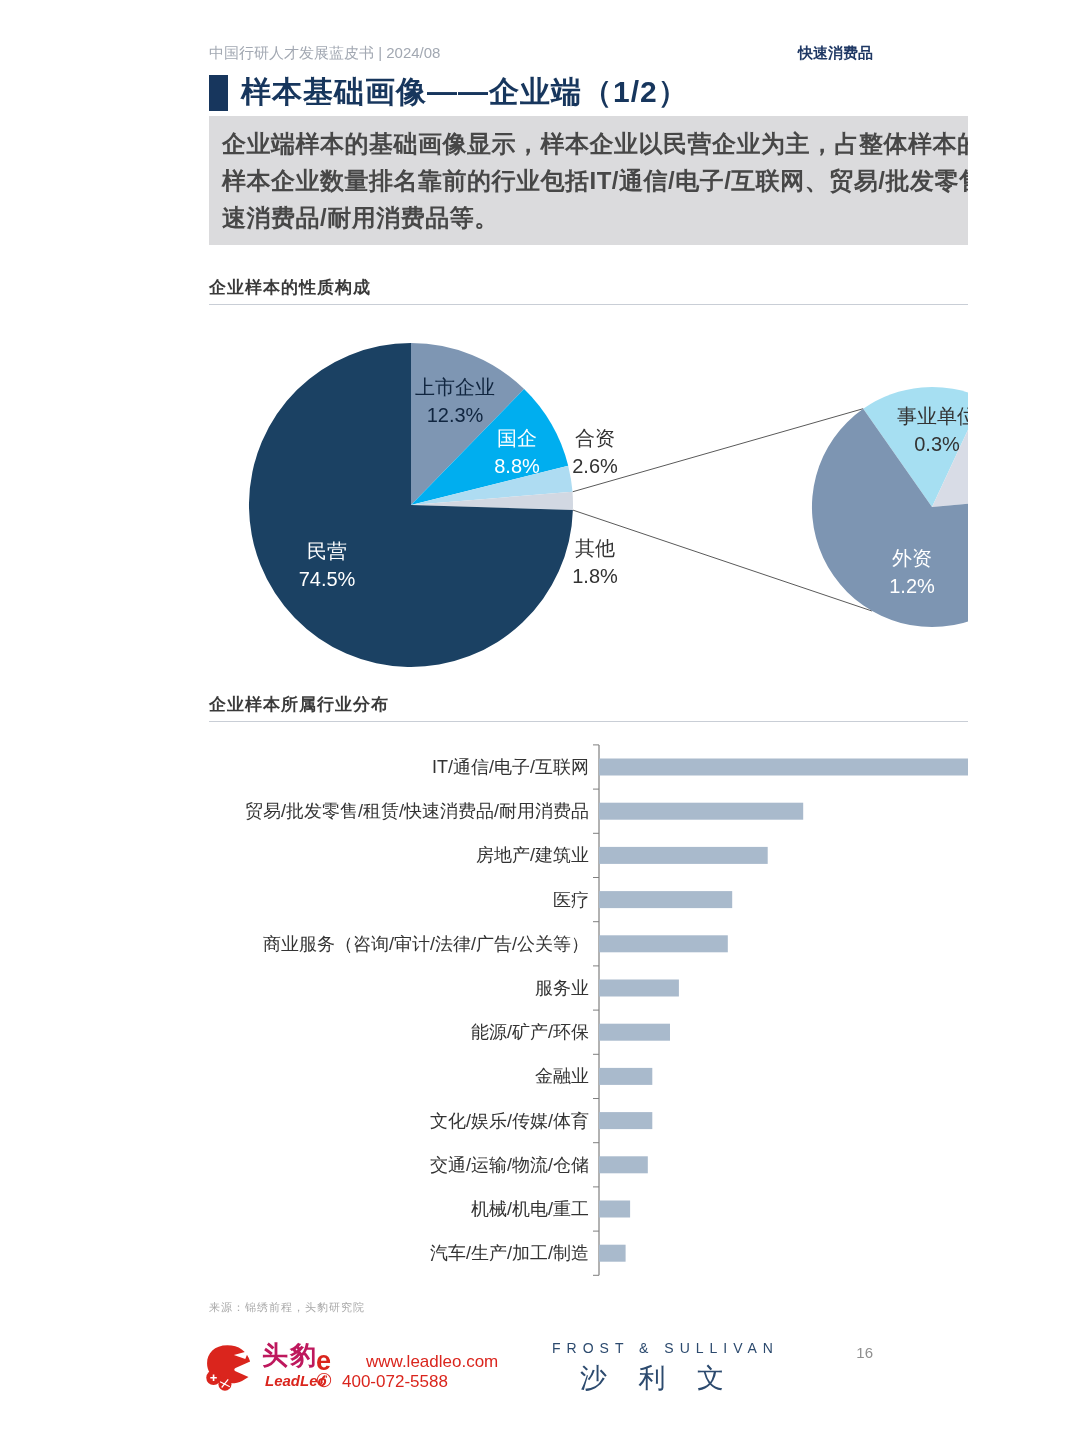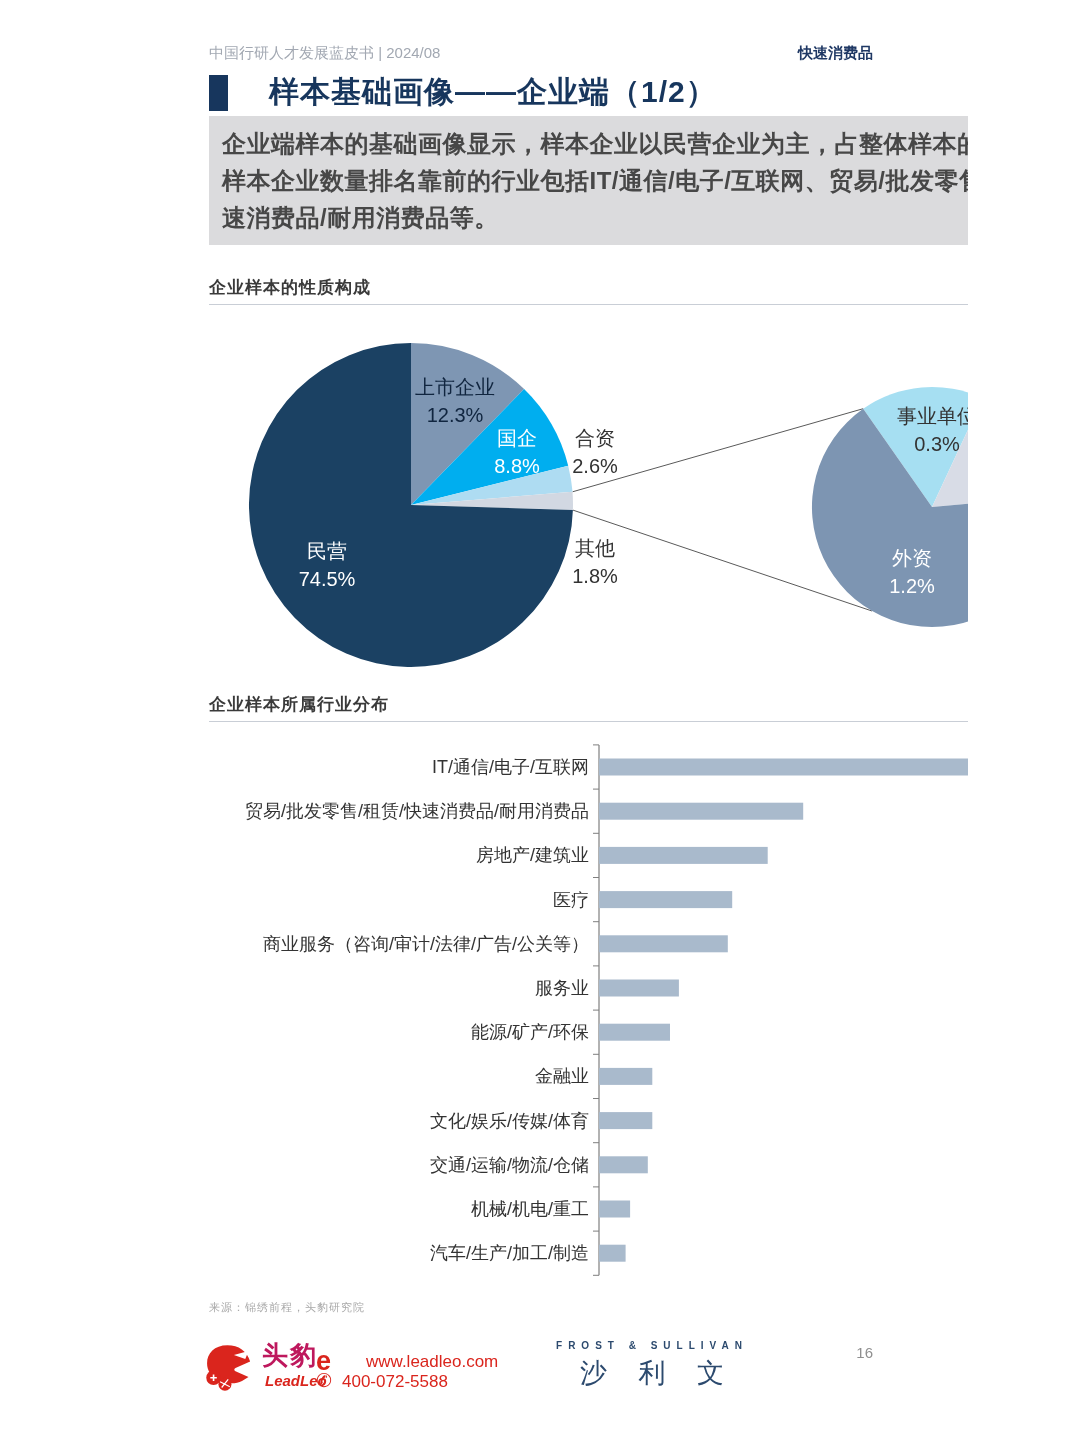--- a/index.html
+++ b/index.html
@@ -4,21 +4,21 @@
 <style>
   * { margin:0; padding:0; box-sizing:border-box; }
   html,body { background:#fff; }
   body { font-family:"Liberation Sans","DejaVu Sans",sans-serif; }
   #page { position:relative; width:856px; height:1439px; background:#ffffff; overflow:hidden; margin:0 auto; }
   .abs { position:absolute; }
 
   .header-left  { left:97px;  top:44px;  font-size:15px; color:#A2A8B2; }
   .header-right { right:95px; top:44px;  font-size:15px; color:#1F3864; font-weight:bold; }
 
-  .title-row { left:97px; top:72px; display:flex; align-items:center;gap:28px; }
+  .title-row { left:97px; top:72px; display:flex; align-items:center; }
   .title-square { width:19px; height:36px; background:#17365D; margin-right:13px; }
   .page-title { font-size:30px; font-weight:bold; color:#17365D; letter-spacing:1px; }
 
   .summary-box { left:97px; top:116px; width:888px; background:#DBDBDD; padding:9px 13px;
                  font-size:24px; font-weight:600; color:#474747; line-height:37px; letter-spacing:0.5px; }
 
   .section-title { font-size:17px; font-weight:bold; color:#3A3A3A; letter-spacing:1px; }
   .sec1 { left:97px; top:276px; }
   .sec2 { left:97px; top:693px; }
   .rule { height:1px; background:#C9CED6; width:888px; left:97px; }
@@ -33,21 +33,21 @@
 
   .leopard { left:91px; top:1343px; }
   .brand-cn { left:150px; top:1338px; font-size:26px; font-weight:bold; color:#be185d; letter-spacing:2px; }
   .brand-en { left:153px; top:1372px; font-size:15px; font-weight:bold; font-style:italic; color:#DA251D; }
   .e-icon   { left:204px; top:1346px; font-size:27px; font-weight:bold; color:#DA251D; }
   .site     { left:230px; top:1352px; font-size:17px; color:#DA251D;margin-left:24px; }
   .phone-icon { left:204px; top:1369px; font-size:19px; color:#DA251D; }
   .phone    { left:230px; top:1372px; font-size:17px; color:#DA251D; }
 
   .frost { left:440px; top:1340px; width:200px; text-align:center; color:#2C4A6E; }
-  .frost-en { font-size:10px; letter-spacing:6px; white-space:nowrap;font-weight:bold; }
+  .frost-en { font-size:14px; letter-spacing:6px; white-space:nowrap; }
   .frost-cn { font-size:27px; font-weight:normal; letter-spacing:12px; margin-top:4px; padding-left:12px; }
 
   .page-num { right:95px; top:1344px; font-size:15px; color:#8F8F8F; }
 </style>
 </head>
 <body>
 
 <div id="page">
 
   <div class="abs header-left">中国行研人才发展蓝皮书 | 2024/08</div>

